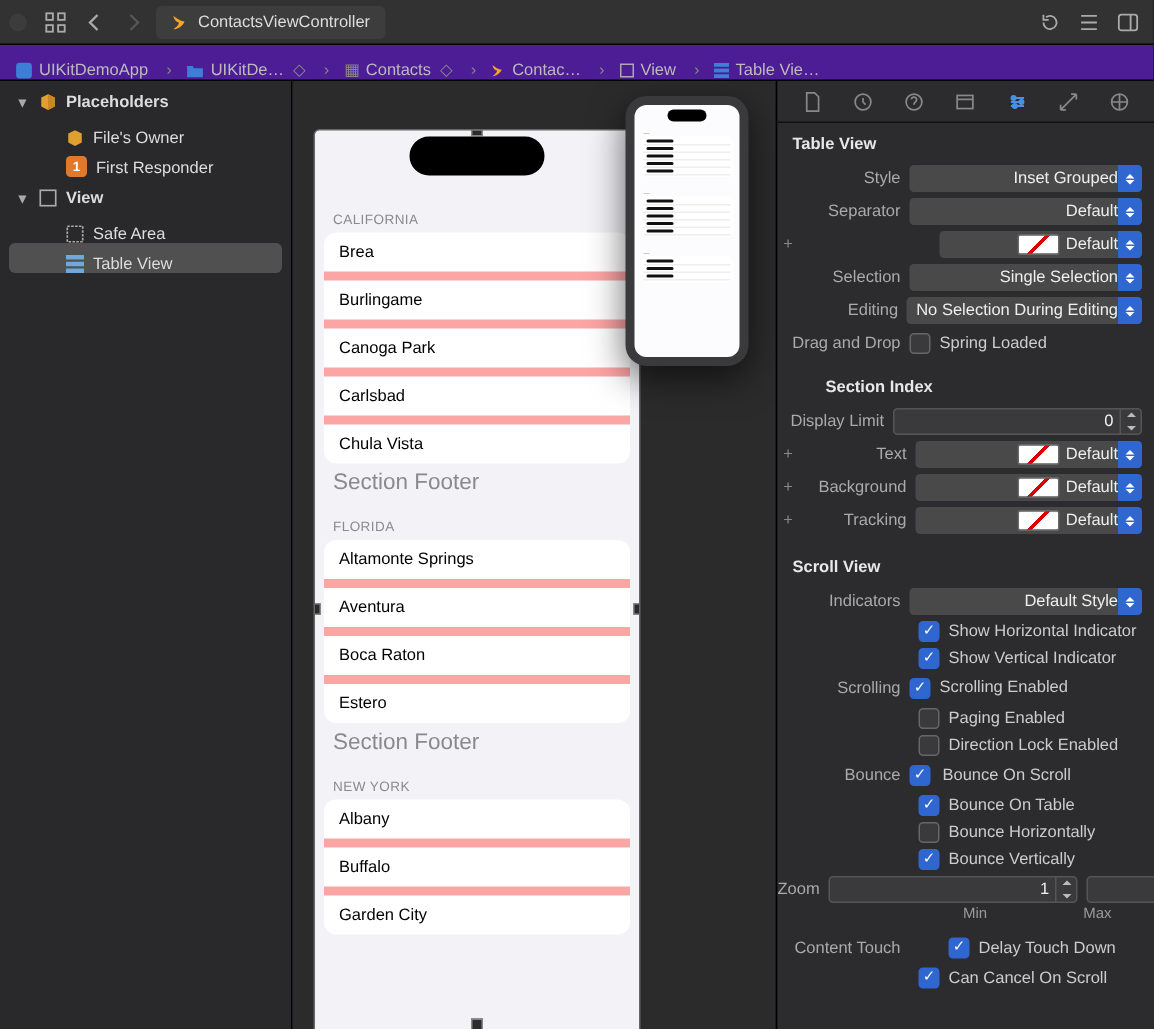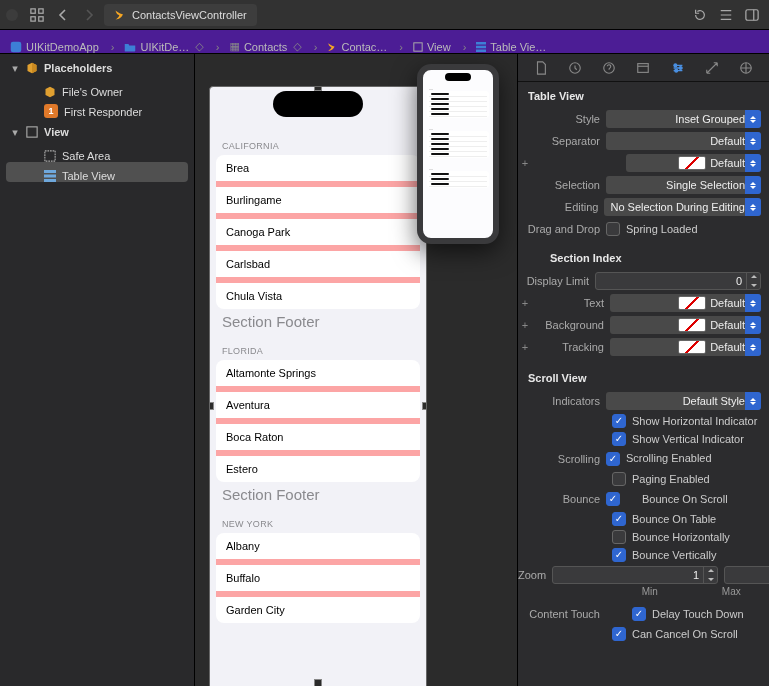--- a/index.html
+++ b/index.html
@@ -519,24 +519,28 @@
         <label>Scrolling</label>
         <div class="ctrl" style="display:flex;align-items:flex-start;gap:6px;">
           <span class="checkbox checked"></span>
           <span>Scrolling Enabled</span>
         </div>
       </div>
     <div class="check-row indent">
         <span class="checkbox"></span>
         <span>Paging Enabled</span>
       </div>
+    <div class="check-row indent">
+        <span class="checkbox"></span>
+        <span>Direction Lock Enabled</span>
+      </div>
 
     <div class="insp-row">
         <label>Bounce</label>
-        <div class="ctrl" style="display:flex;align-items:center;gap:22px;">
+        <div class="ctrl" style="display:flex;align-items:center;gap:8px;">
           <span class="checkbox checked"></span>
           <span>Bounce On Scroll</span>
         </div>
       </div>
     <div class="check-row indent">
         <span class="checkbox checked"></span>
         <span>Bounce On Table</span>
       </div>
     <div class="check-row indent">
         <span class="checkbox"></span>

